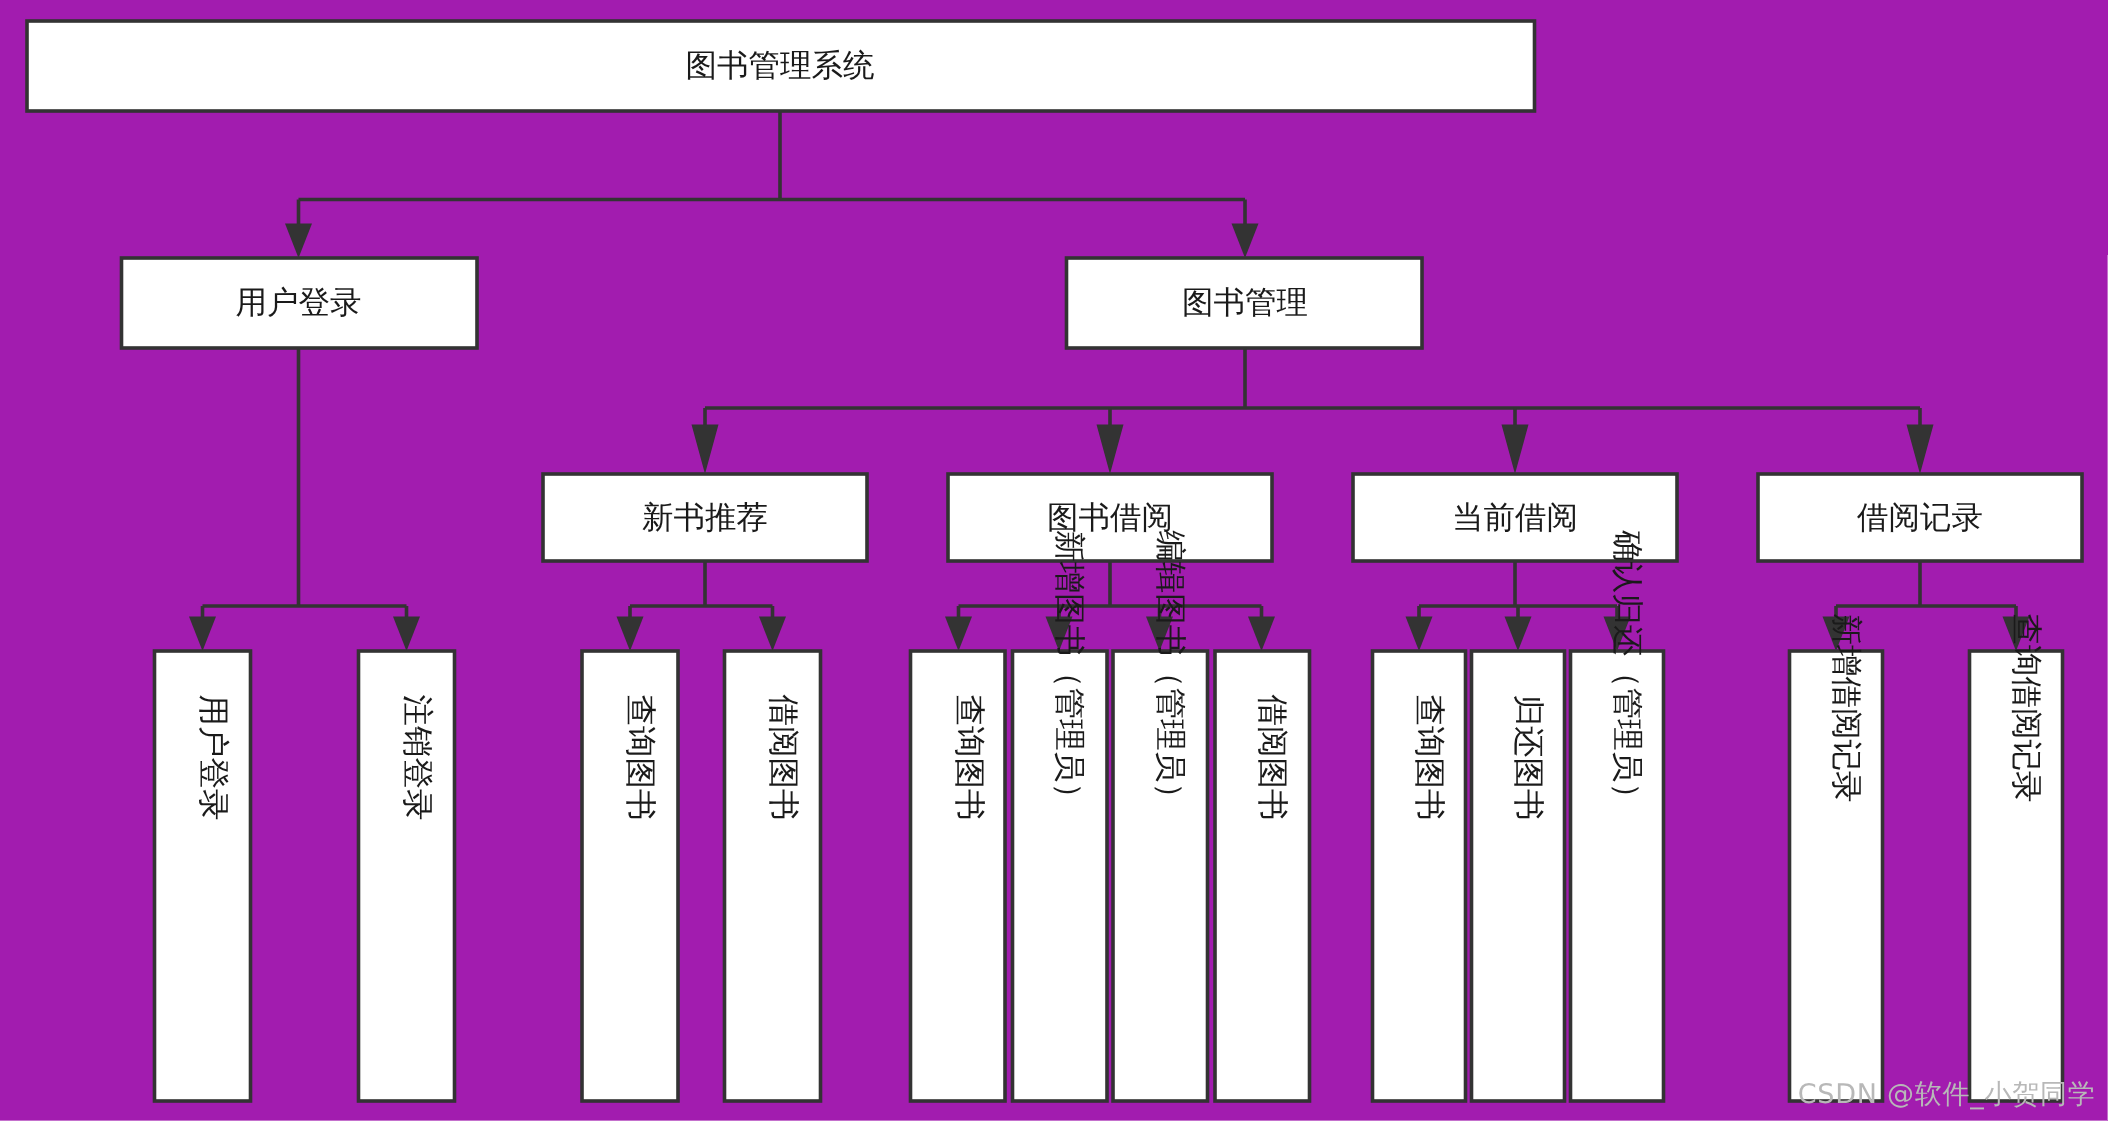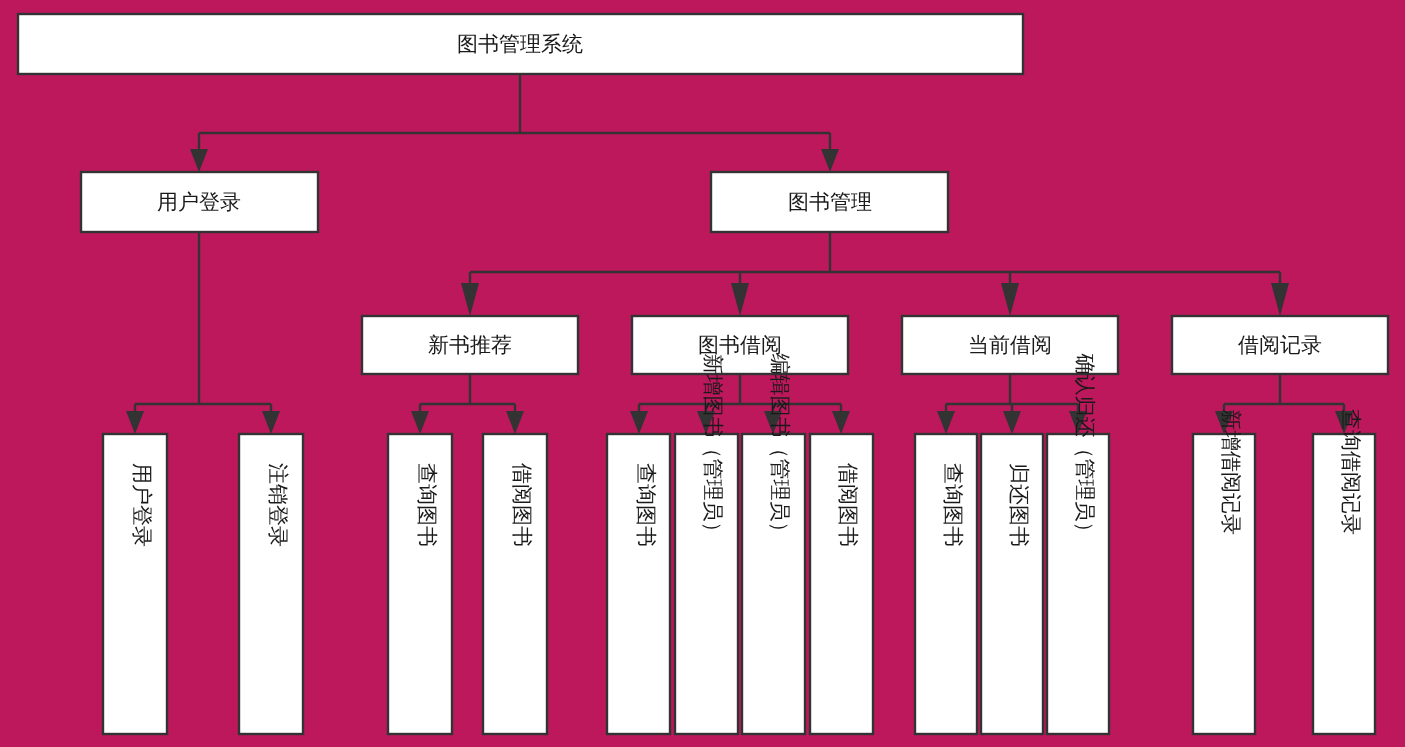--- a/index.html
+++ b/index.html
@@ -11,21 +11,21 @@
   body {
     width: 1405px;
     height: 747px;
     font-family: "DejaVu Sans", "Liberation Sans", sans-serif;
     overflow: hidden;
   }
   #diagram-root {
     position: relative;
     width: 1405px;
     height: 747px;
-    background: #be185d;
+    background: #a21caf;
   }
   svg.diagram-canvas {
     position: absolute;
     left: 0;
     top: 0;
     width: 1405px;
     height: 747px;
     display: block;
   }
   .node-box {
@@ -232,14 +232,15 @@
       <text class="node-label-vertical" x="1224" y="472" transform="rotate(90 1224 472)">新增借阅记录</text>
     </g>
 
     <g>
       <rect class="node-box" x="1313" y="434" width="62" height="300"></rect>
       <text class="node-label-vertical" x="1344" y="472" transform="rotate(90 1344 472)">查询借阅记录</text>
     </g>
 
   </svg>
 
+  <div class="watermark-text">CSDN @软件_小贺同学</div>
 
 </div>
 
 </body></html>

